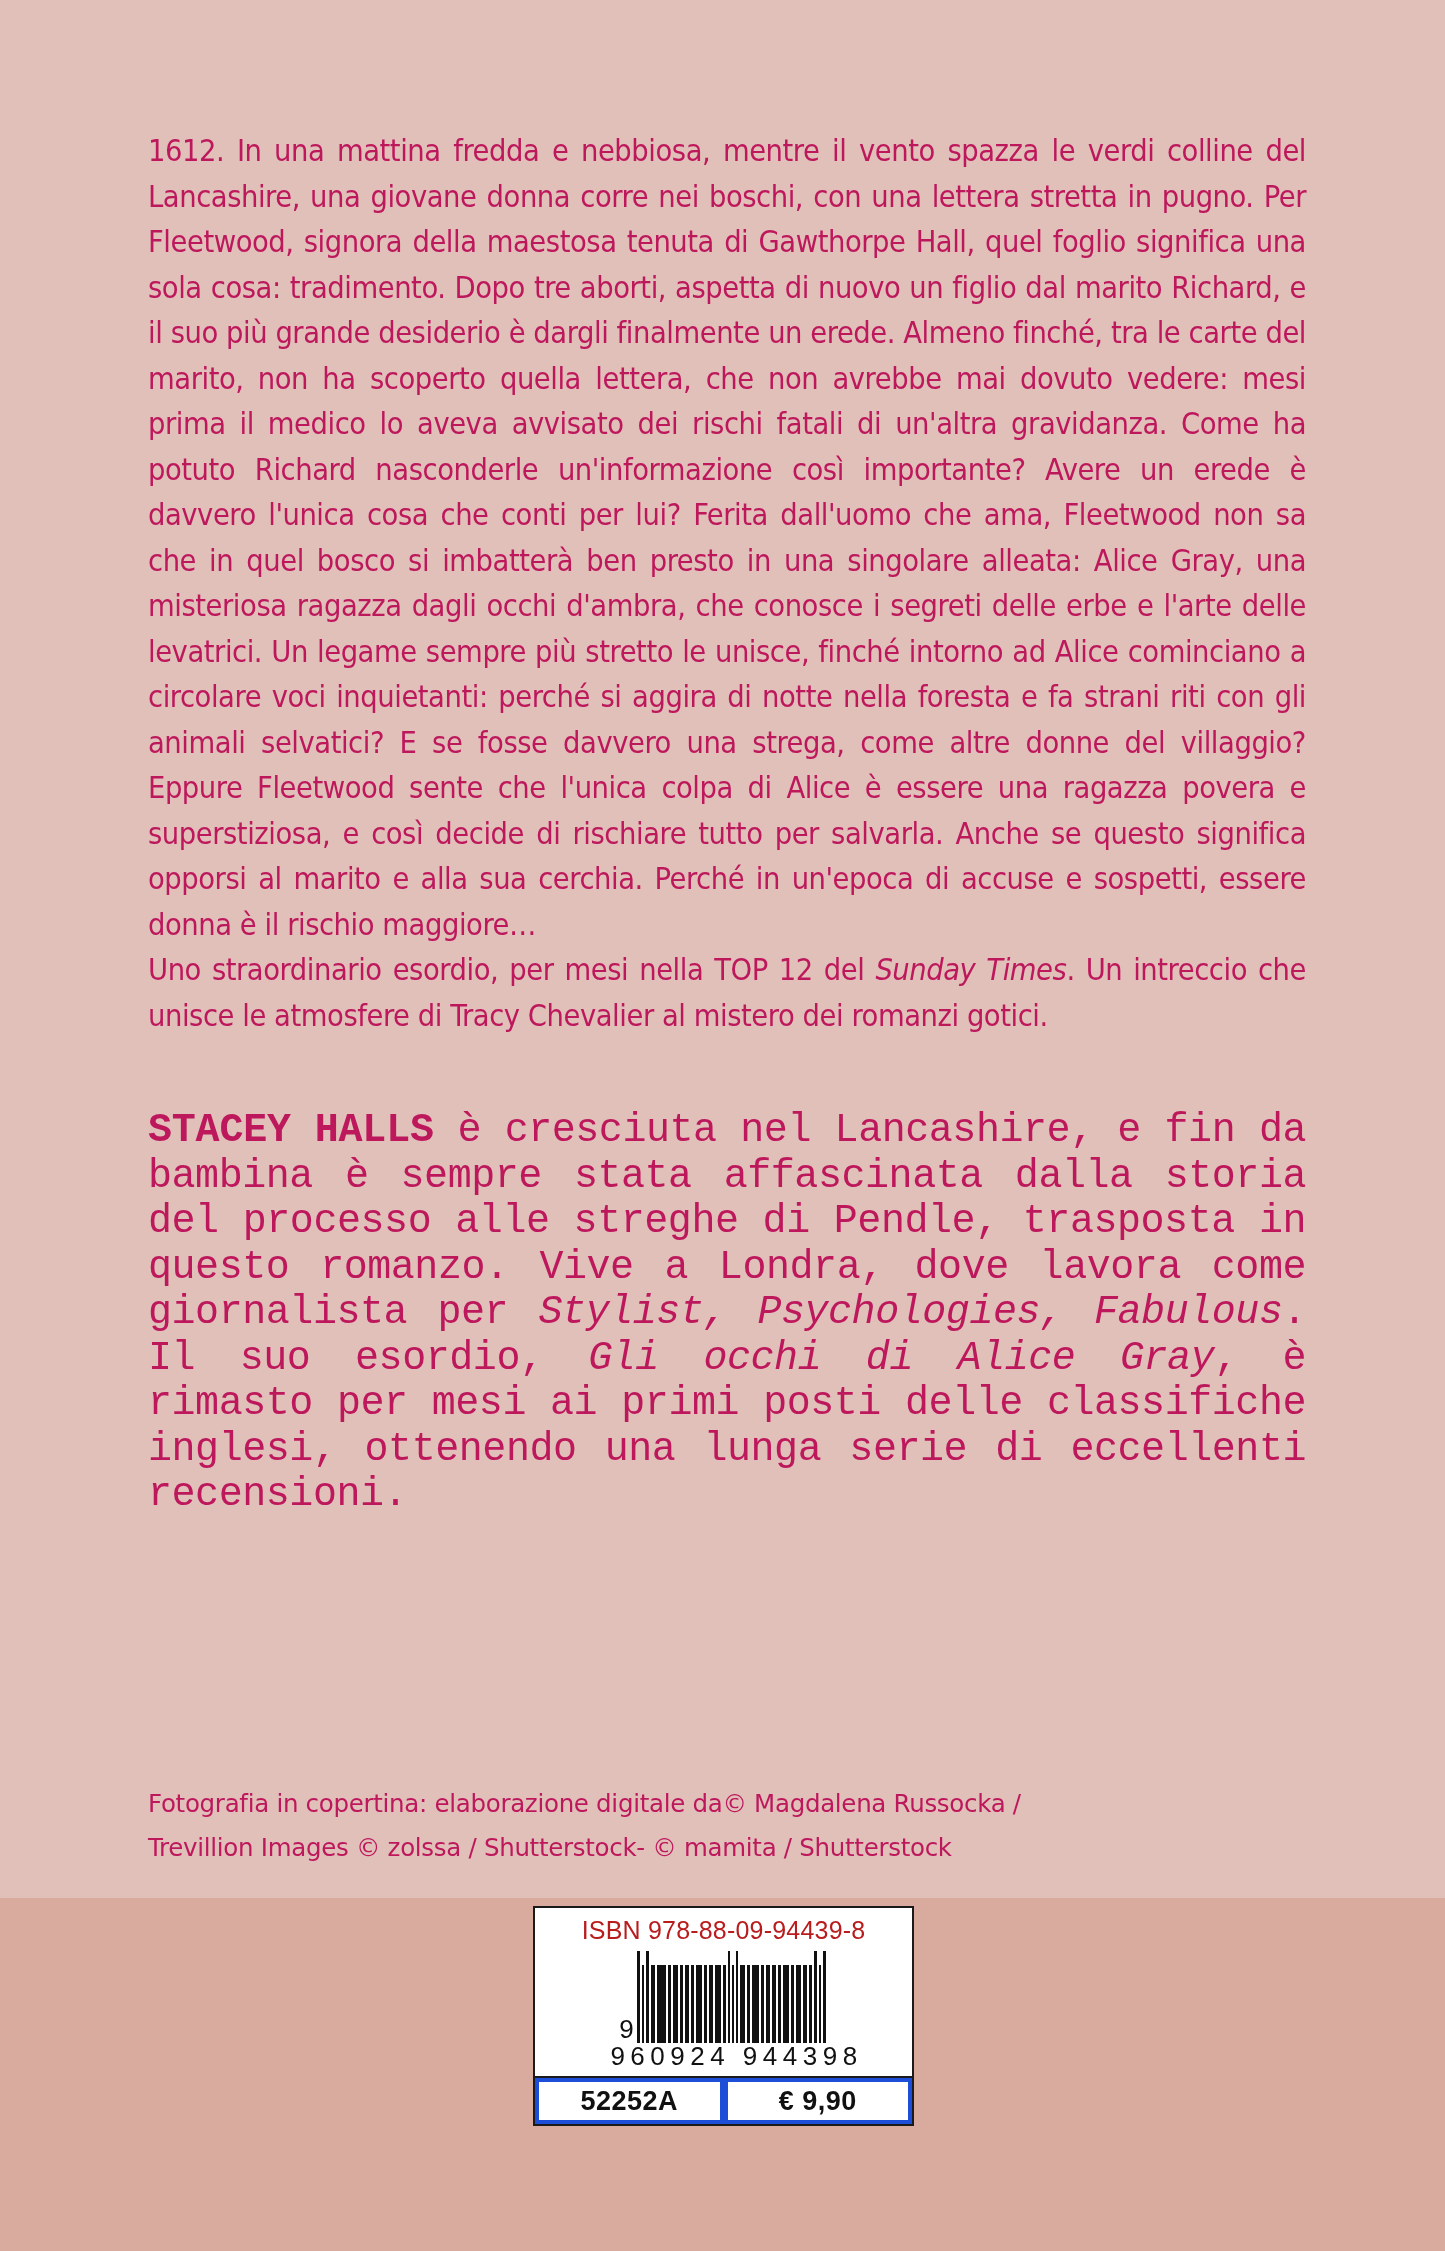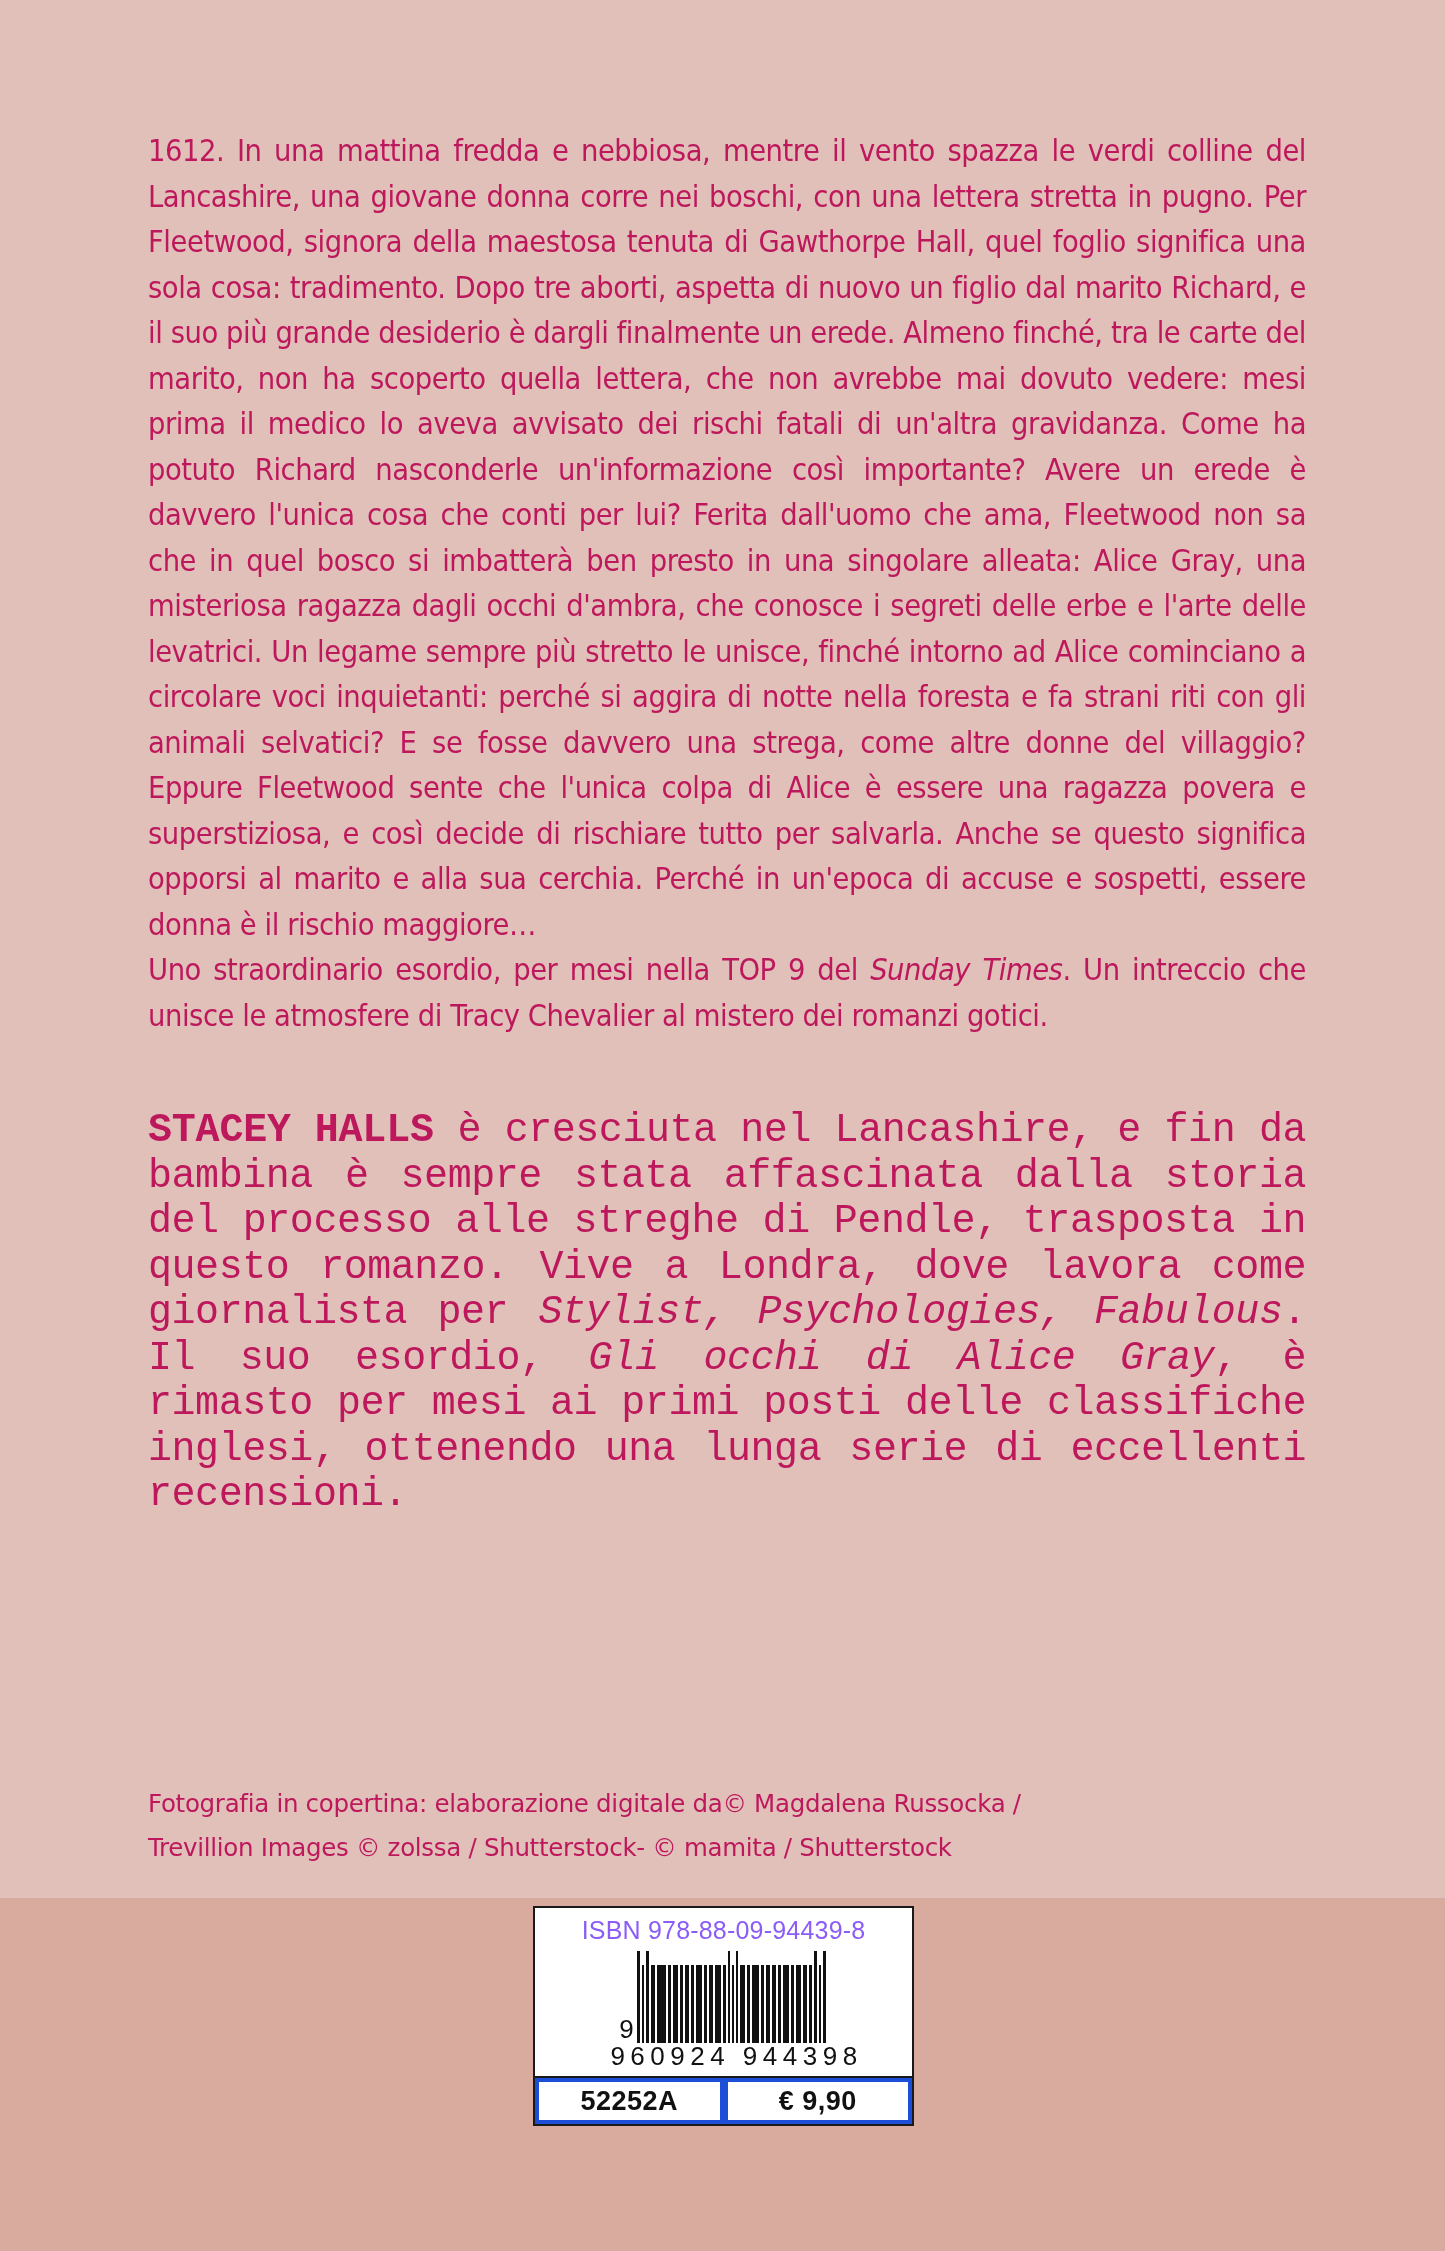--- a/index.html
+++ b/index.html
@@ -97,21 +97,21 @@
     background: #ffffff;
     border: 2px solid #1a1a1a;
     box-sizing: border-box;
     padding: 8px 0 4px 0;
     text-align: center;
   }
 
   .isbn-text {
     font-family: "Liberation Sans", sans-serif;
     font-size: 25px;
-    color: #8b5cf6;
+    color: #b91c1c;
     letter-spacing: 0.2px;
     margin-bottom: 6px;
     white-space: nowrap;
   }
 
   .bars-row {
     display: flex;
     align-items: flex-end;
     justify-content: center;
     height: 92px;
@@ -176,21 +176,21 @@
 <body>
 
 <div class="cover">
 
   <div class="bottom-band"></div>
 
   <div class="content">
 
     <p class="blurb">1612. In una mattina fredda e nebbiosa, mentre il vento spazza le verdi colline del Lancashire, una giovane donna corre nei boschi, con una lettera stretta in pugno. Per Fleetwood, signora della maestosa tenuta di Gawthorpe Hall, quel foglio significa una sola cosa: tradimento. Dopo tre aborti, aspetta di nuovo un figlio dal marito Richard, e il suo più grande desiderio è dargli finalmente un erede. Almeno finché, tra le carte del marito, non ha scoperto quella lettera, che non avrebbe mai dovuto vedere: mesi prima il medico lo aveva avvisato dei rischi fatali di un'altra gravidanza. Come ha potuto Richard nasconderle un'informazione così importante? Avere un erede è davvero l'unica cosa che conti per lui? Ferita dall'uomo che ama, Fleetwood non sa che in quel bosco si imbatterà ben presto in una singolare alleata: Alice Gray, una misteriosa ragazza dagli occhi d'ambra, che conosce i segreti delle erbe e l'arte delle levatrici. Un legame sempre più stretto le unisce, finché intorno ad Alice cominciano a circolare voci inquietanti: perché si aggira di notte nella foresta e fa strani riti con gli animali selvatici? E se fosse davvero una strega, come altre donne del villaggio? Eppure Fleetwood sente che l'unica colpa di Alice è essere una ragazza povera e superstiziosa, e così decide di rischiare tutto per salvarla. Anche se questo significa opporsi al marito e alla sua cerchia. Perché in un'epoca di accuse e sospetti, essere donna è il rischio maggiore…</p>
 
-    <p class="blurb"><span>Uno straordinario esordio, per mesi nella TOP 9 del </span><em>Sunday Times</em><span>. Un intreccio che unisce le atmosfere di Tracy Chevalier al mistero dei romanzi gotici.</span></p>
+    <p class="blurb"><span>Uno straordinario esordio, per mesi nella TOP 12 del </span><em>Sunday Times</em><span>. Un intreccio che unisce le atmosfere di Tracy Chevalier al mistero dei romanzi gotici.</span></p>
 
     <p class="bio"><span class="author-name">STACEY HALLS</span><span> è cresciuta nel Lancashire, e fin da bambina è sempre stata affascinata dalla storia del processo alle streghe di Pendle, trasposta in questo romanzo. Vive a Londra, dove lavora come giornalista per </span><em>Stylist, Psychologies, Fabulous</em><span>. Il suo esordio, </span><em>Gli occhi di Alice Gray</em><span>, è rimasto per mesi ai primi posti delle classifiche inglesi, ottenendo una lunga serie di eccellenti recensioni.</span></p>
 
   </div>
 
   <div class="credits">
     <div>Fotografia in copertina: elaborazione digitale da© Magdalena Russocka /</div>
     <div>Trevillion Images © zolssa / Shutterstock- © mamita / Shutterstock</div>
   </div>
 

